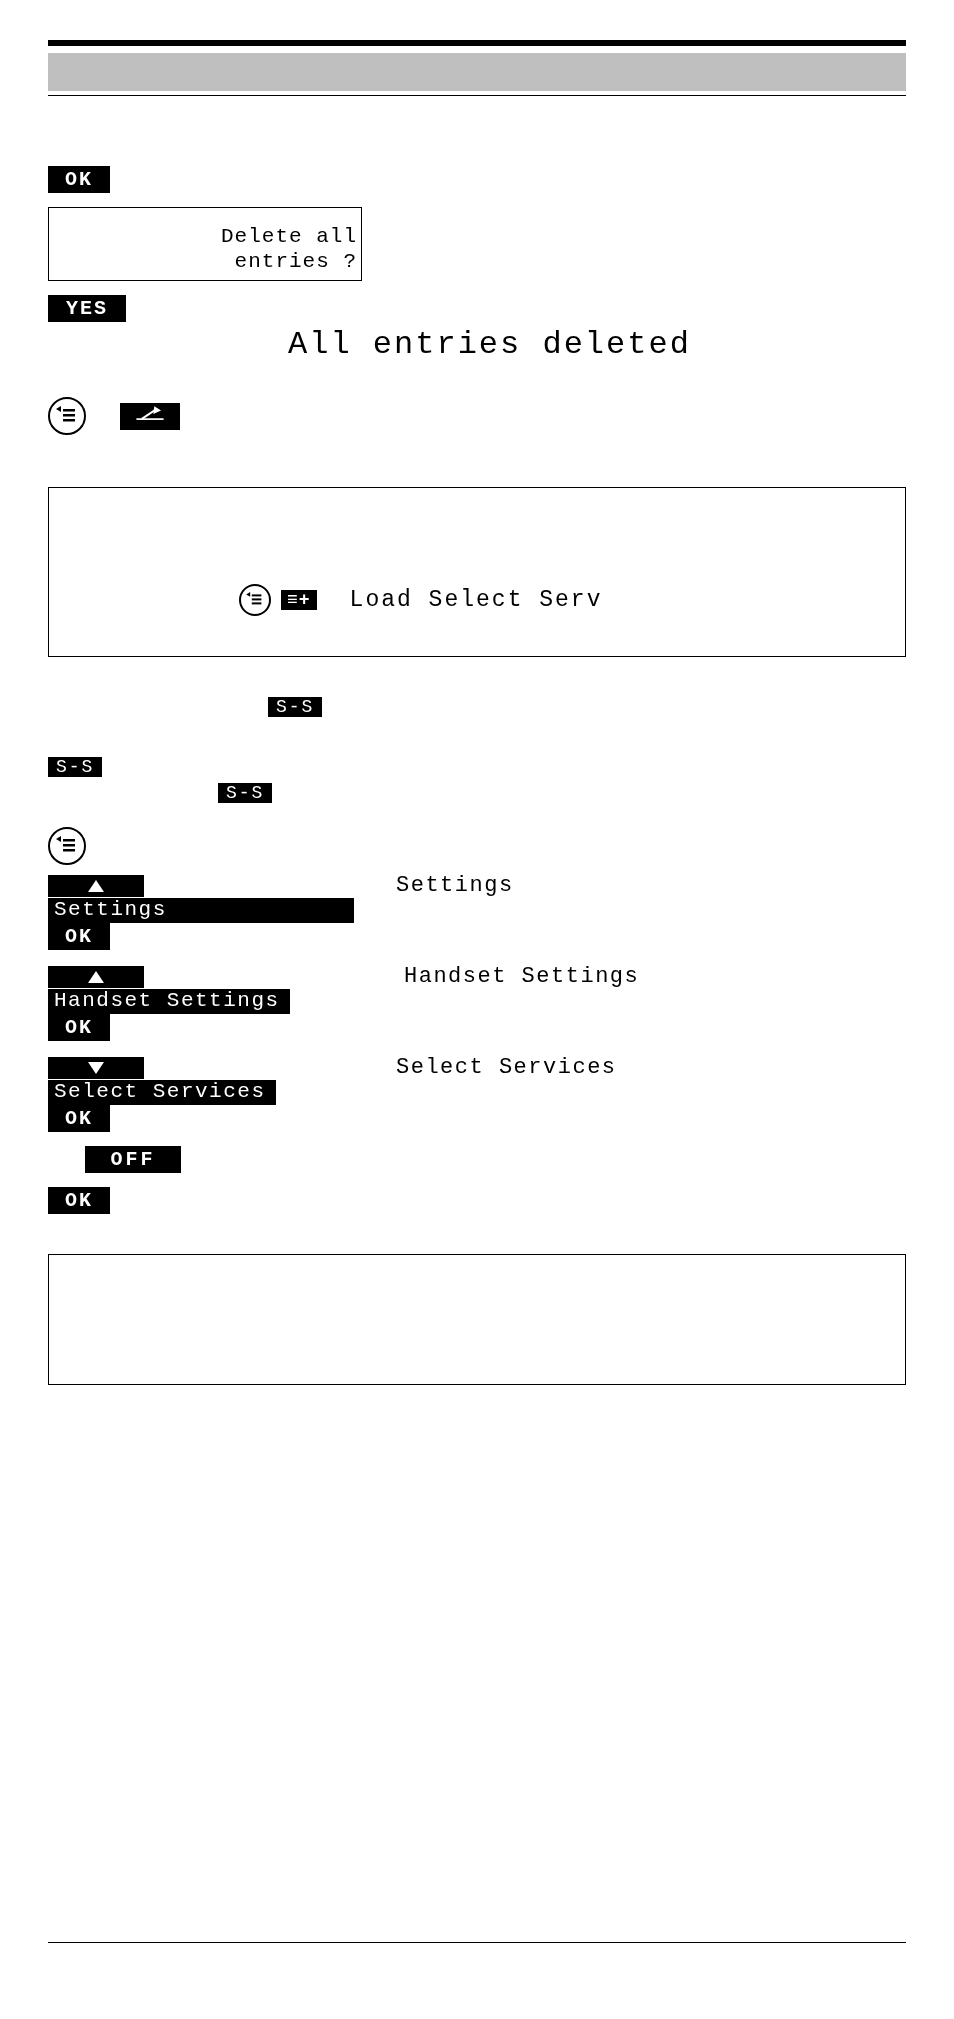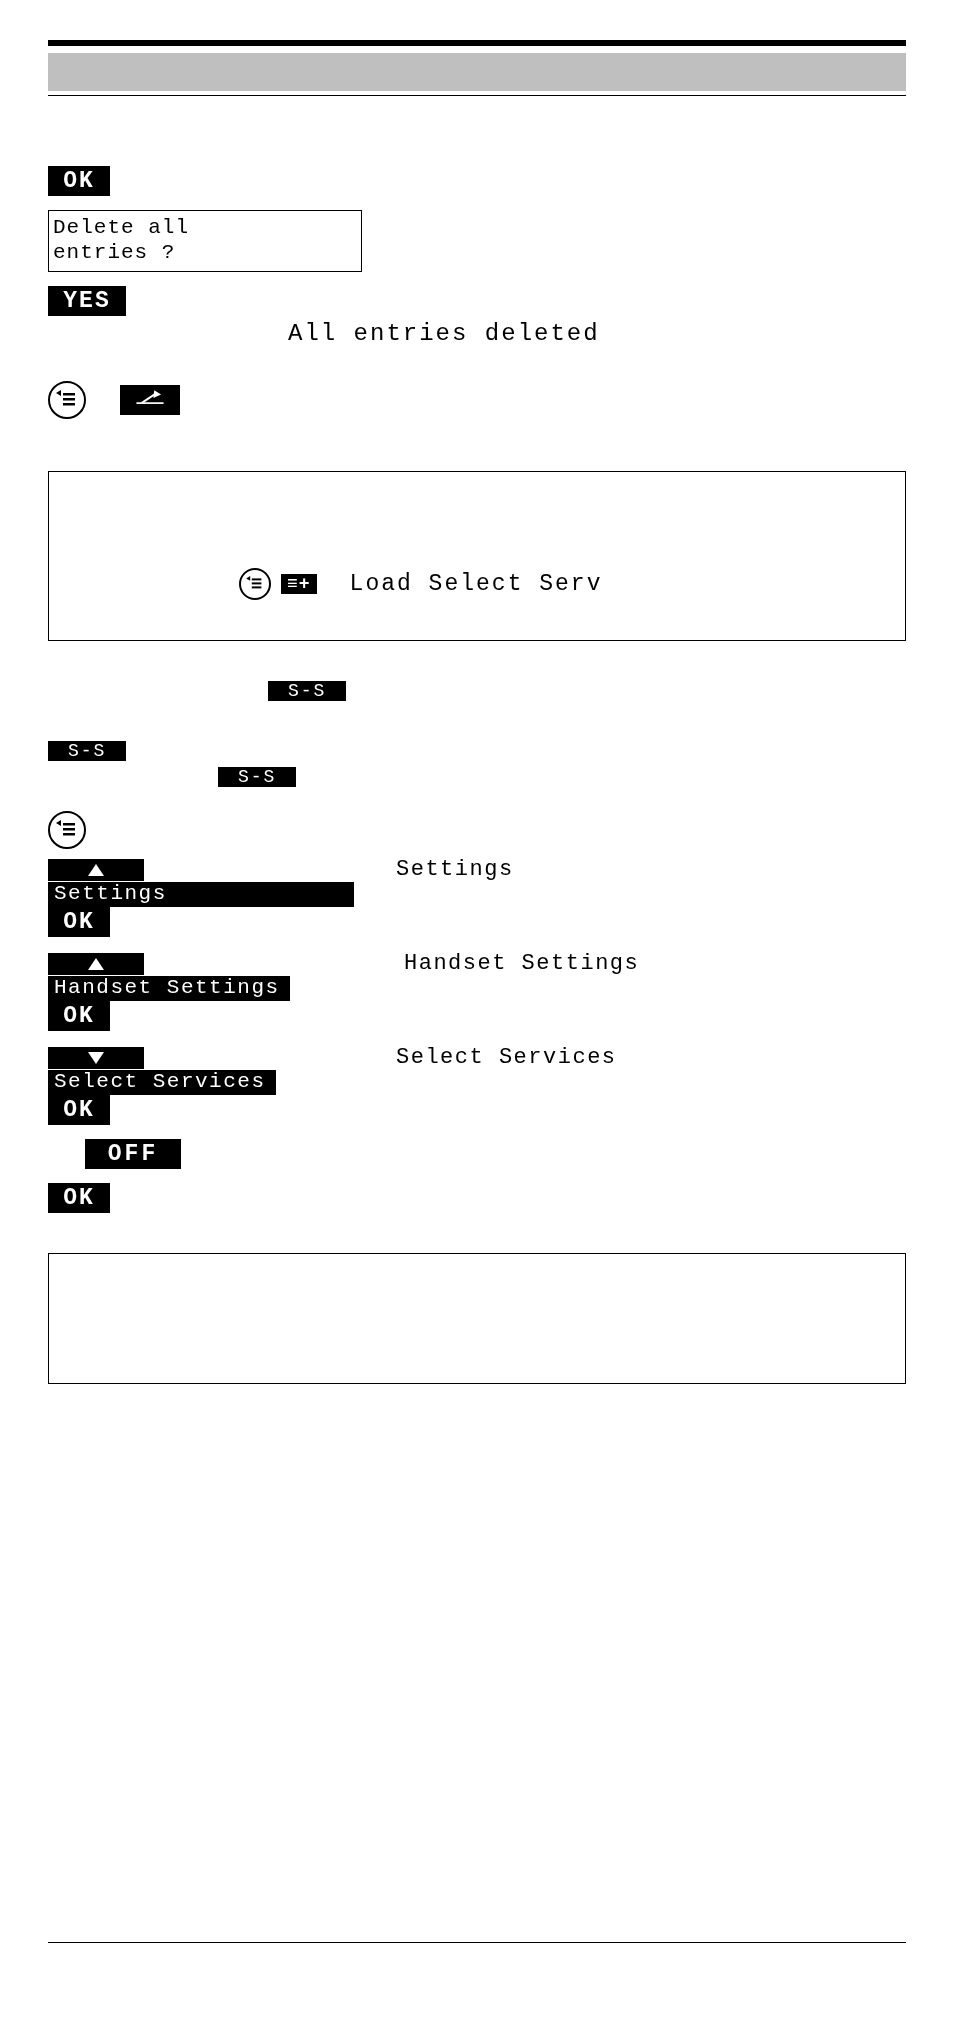--- a/index.html
+++ b/index.html
@@ -38,40 +38,40 @@
   }
   .black-btn {
     display: inline-block;
     background: #000;
     color: #fff;
     font-weight: bold;
     font-family: "Courier New", monospace;
     letter-spacing: 2px;
     padding: 2px 4px;
     text-align: center;
-    font-size: 23px;
+    font-size: 20px;
     min-width: 62px;
   }
   .wide-label {
     min-width: 78px;
   }
   .dialog-box {
     border: 1.5px solid #000;
     width: 314px;
-    text-align: left;
+    text-align: right;
     font-size: 21px;
     line-height: 1.2;
-    padding: 4px 4px 6px 4px;
+    padding: 16px 4px 6px 4px;
     font-family: "Courier New", monospace;
     letter-spacing: 1px;
     margin-top: 14px;
   }
   .status-text {
     font-family: "Courier New", monospace;
-    font-size: 24px;
+    font-size: 32px;
     letter-spacing: 2px;
   }
   .row { display: flex; align-items: center; }
   .gap-m { gap: 34px; }
   .icon-circle {
     display: inline-flex;
     width: 38px;
     height: 38px;
     border: 2.2px solid #000;
     border-radius: 50%;
@@ -102,21 +102,21 @@
     padding: 0px 6px;
     font-weight: bold;
   }
   .ss-label {
     display: inline-block;
     background: #000;
     color: #fff;
     font-family: "Courier New", monospace;
     font-size: 18px;
     letter-spacing: 2px;
-    padding: 0px 20px;
+    padding: 0px 8px;
   }
   .black-menu-label {
     display: inline-block;
     background: #000;
     color: #fff;
     font-family: "Courier New", monospace;
     font-size: 21px;
     letter-spacing: 1.5px;
     padding: 0 10px 2px 6px;
   }

